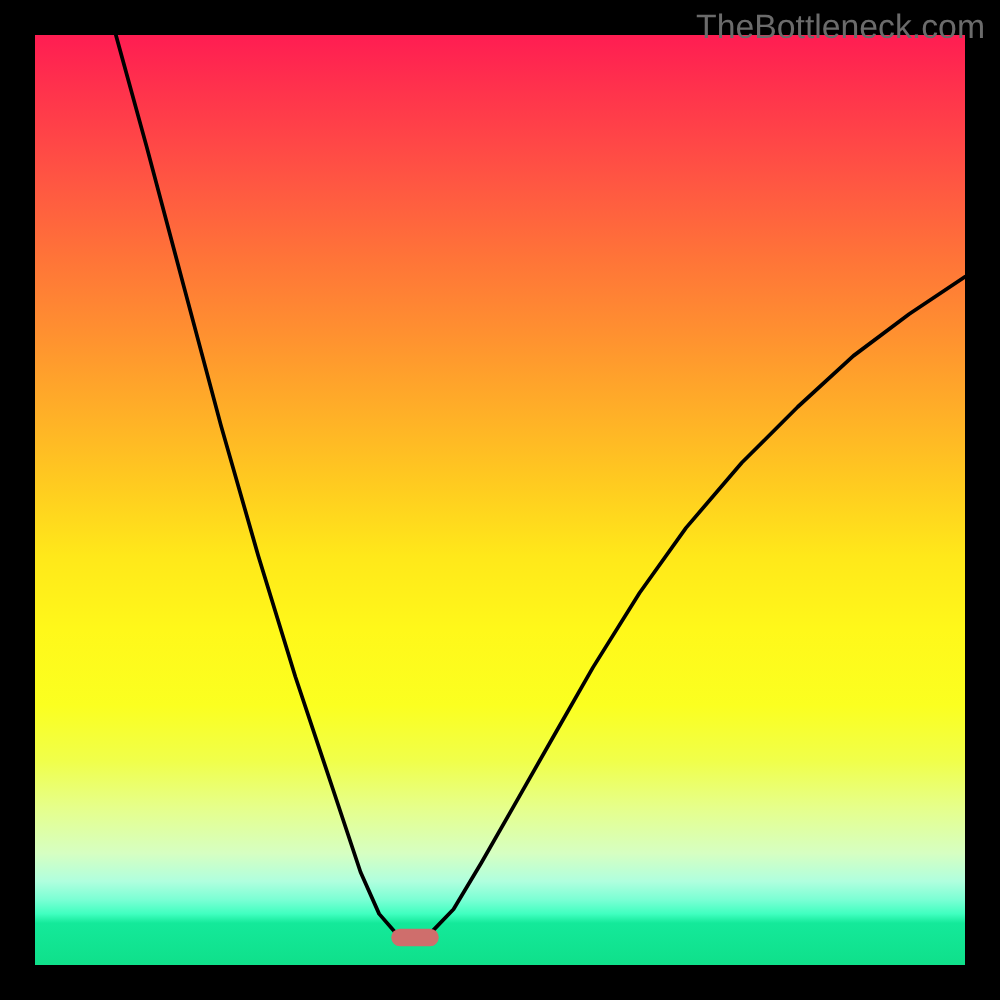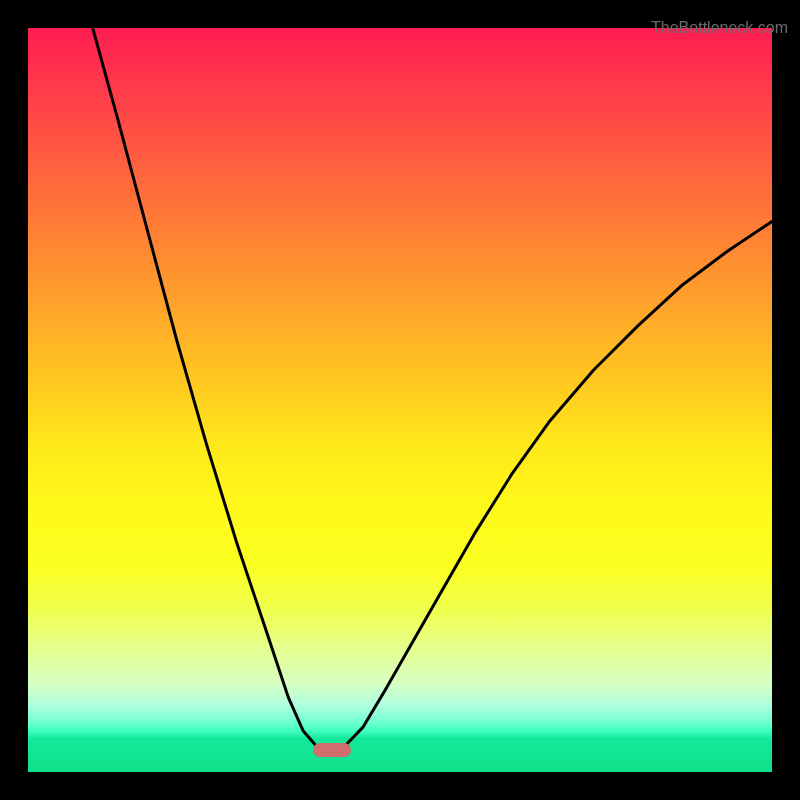--- a/index.html
+++ b/index.html
@@ -7,24 +7,24 @@
     padding: 0;
     width: 800px;
     height: 800px;
     background: #000;
     position: relative;
     overflow: hidden;
     font-family: Arial, sans-serif;
   }
   .watermark {
     position: absolute;
-    top: 19px;
+    top: 6px;
     right: 12px;
     color: #6b6b6b;
-    font-size: 16px;
+    font-size: 27px;
     font-weight: 400;
     z-index: 10;
   }
   .plot-area {
     position: absolute;
     left: 28px;
     top: 28px;
     width: 744px;
     height: 744px;
     overflow: hidden;

